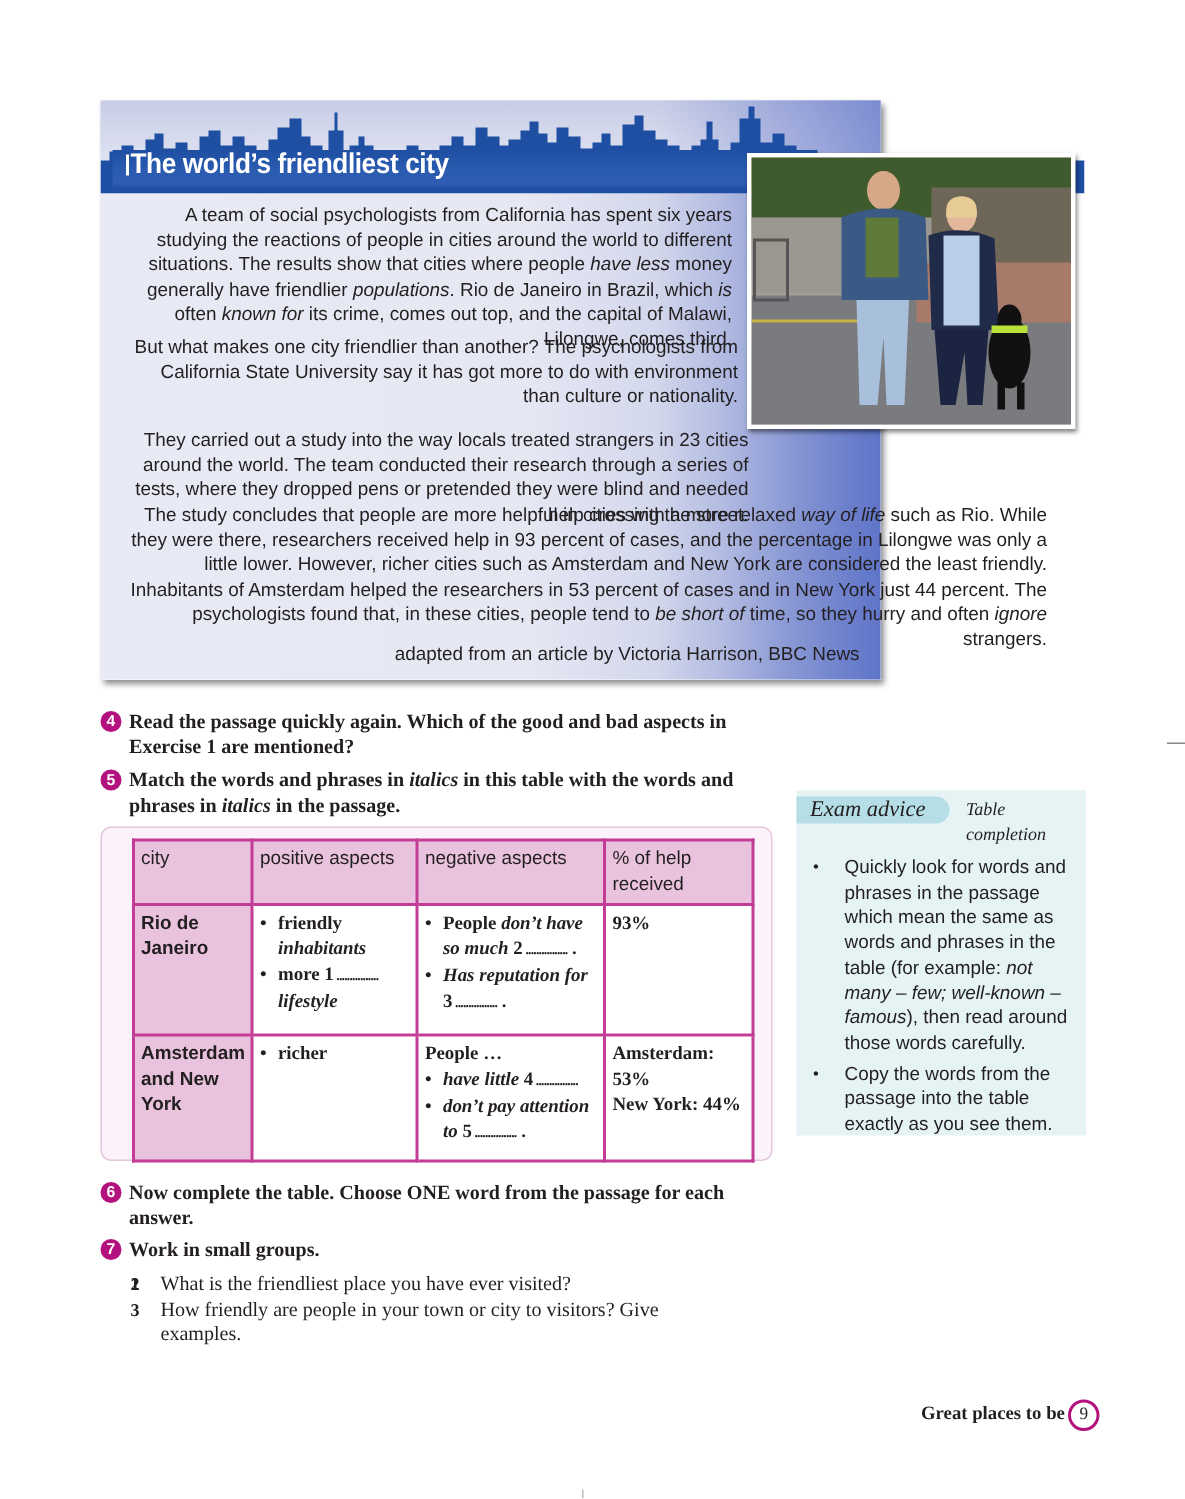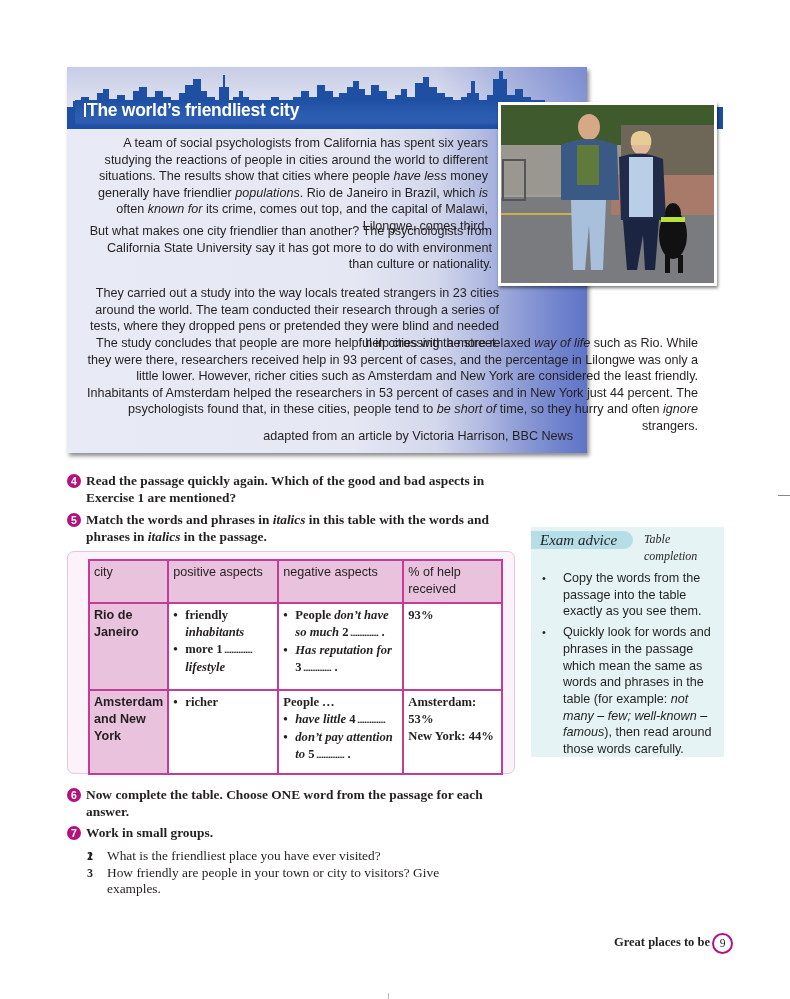--- a/index.html
+++ b/index.html
@@ -163,22 +163,22 @@
     </tbody>
   </table>
 </div>
 
 <div class="advice">
   <div class="adv-tab">
       <span>Exam advice</span>
     </div>
   <div class="adv-head">Table completion</div>
   <ul class="adv-list">
+    <li><span>Quickly look for words and phrases in the passage which mean the same as words and phrases in the table (for example: </span><i>not many – few; well-known – famous</i><span>), then read around those words carefully.</span></li>
     <li><span>Copy the words from the passage into the table exactly as you see them.</span></li>
-    <li><span>Quickly look for words and phrases in the passage which mean the same as words and phrases in the table (for example: </span><i>not many – few; well-known – famous</i><span>), then read around those words carefully.</span></li>
   </ul>
 </div>
 
 <div class="ex" style="left:86px; top:787px; width:425px;">
   <span class="num-badge">6</span>
   <span>Now complete the table. Choose ONE word from the passage for each answer.</span>
 </div>
 
 <div class="ex" style="left:86px; top:825px; width:420px;">
   <span class="num-badge">7</span>

